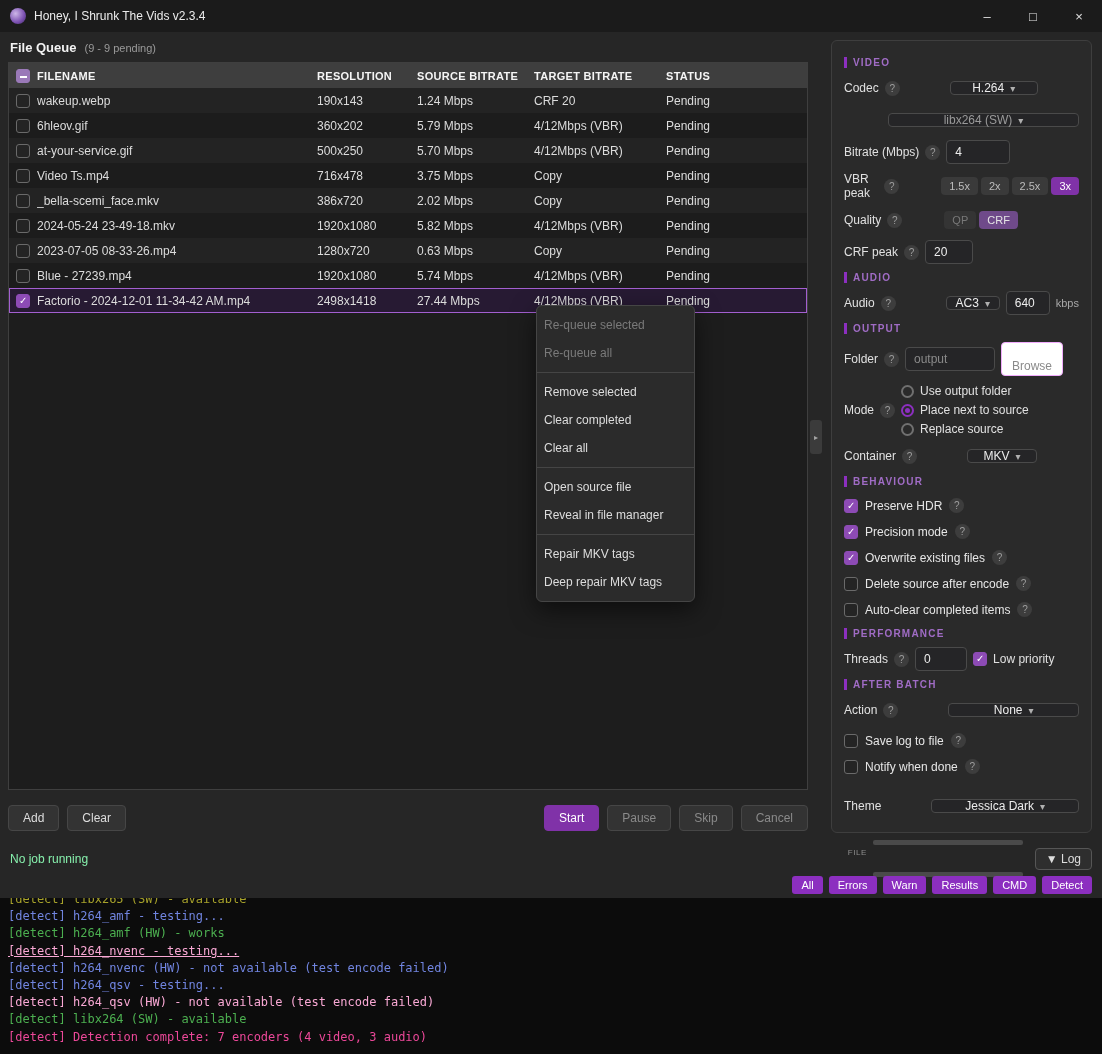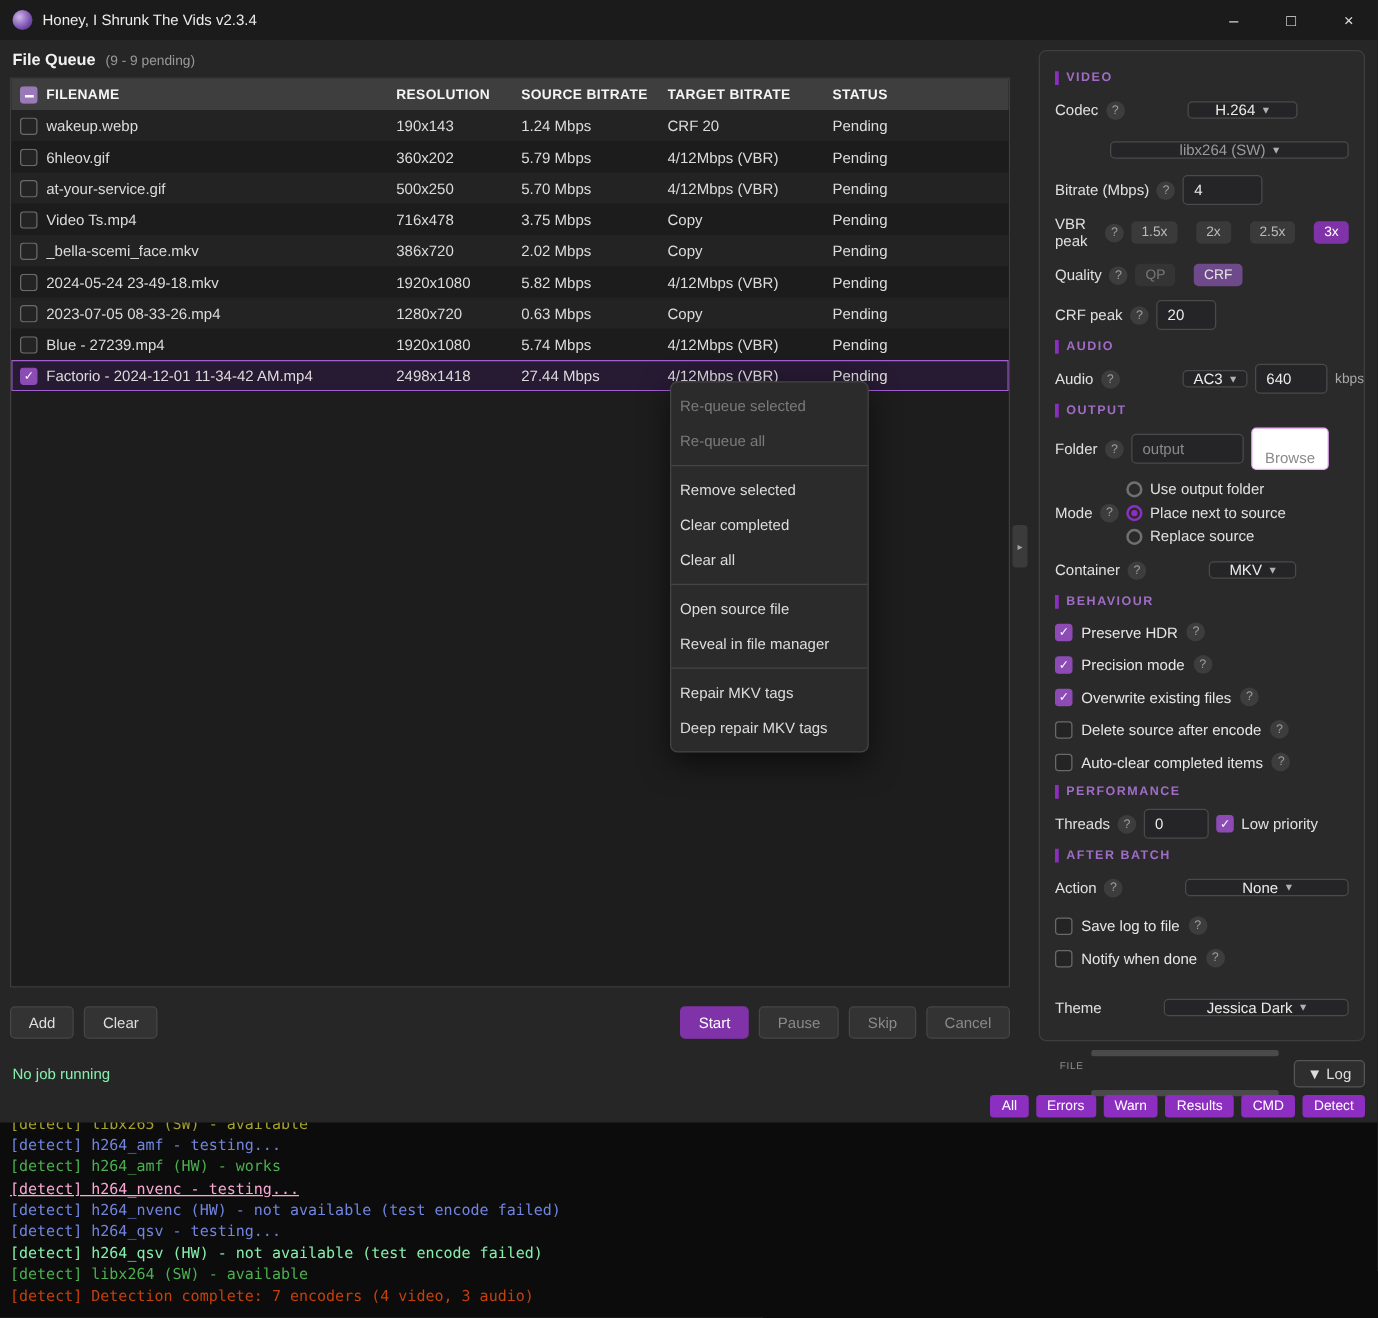--- a/index.html
+++ b/index.html
@@ -75,25 +75,25 @@
   .row .lbl { color:#e0e0e0; }
   .unit { font-size:11px; color:#a8a8a8; }
 
   .select { display:inline-flex; align-items:center; justify-content:center; gap:6px; height:14px;
     background:#252527; border:1px solid #4a4a4a; border-radius:4px; padding:0 8px; font-size:12px; color:#ececec;margin-left:44px; }
   .select::after { content:"▾"; color:#b0b0b0; font-size:10px; }
   .select.dim { color:#9a9a9a; }
   input.text { height:24px; background:#252527; border:1px solid #4a4a4a; border-radius:4px; color:#ececec;
     font-size:12px; padding:0 8px; font-family:inherit; }
   input.text.dim { color:#8a8a8a; }
-  .w48{width:48px}.w52{width:52px}.w60{width:58px}.w64{width:64px}.w70{width:70px}.w88{width:88px}
+  .w48{width:48px}.w52{width:52px}.w60{width:44px}.w64{width:64px}.w70{width:70px}.w88{width:88px}
   .w90{width:90px}
   .full { flex:1; }
 
-  .chip-group { display:flex; gap:15px; }
+  .chip-group { display:flex; gap:3px;margin-left:36px; }
   .chip { padding:3px 8px; background:#3a3a3a; color:#bbbbbb; border-radius:4px; font-size:11px; }
   .chip.selected { background:var(--accent, #8032a8); color:#fff; }
   .chip.disabled { color:#787878; background:#343434; }
   .chip.selected-soft { background:#6f4a8a; color:#e5e5e5; }
 
   .mini-btn { height:24px; padding:16px 10px; background:#ffffff; border:1px solid #f0abfc; border-radius:4px;
     color:#8a8a8a; font-size:12px; font-family:inherit; }
 
   .radio-col { display:flex; flex-direction:column; gap:5px; }
   .radio-row { display:flex; align-items:center; gap:6px; font-size:12px; color:#e0e0e0; }
@@ -479,18 +479,18 @@
       <button class="filter-btn">Detect</button>
     </div>
 
   <div class="log" id="log">
       <div class="log-line" style="color: rgb(166, 161, 43);">[detect] libx265 (SW) - available</div>
       <div class="log-line" style="color: rgb(113, 133, 224);">[detect] h264_amf - testing...</div>
       <div class="log-line" style="color: rgb(76, 175, 80);">[detect] h264_amf (HW) - works</div>
       <div class="log-line" style="color: #f9a8d4; text-decoration: underline;">[detect] h264_nvenc - testing...</div>
       <div class="log-line" style="color: rgb(113, 133, 224);">[detect] h264_nvenc (HW) - not available (test encode failed)</div>
       <div class="log-line" style="color: rgb(113, 133, 224);">[detect] h264_qsv - testing...</div>
-      <div class="log-line" style="color: #86efac;">[detect] h264_qsv (HW) - not available (test encode failed)</div>
+      <div class="log-line" style="color: #f9a8d4;">[detect] h264_qsv (HW) - not available (test encode failed)</div>
       <div class="log-line" style="color: rgb(76, 175, 80);">[detect] libx264 (SW) - available</div>
-      <div class="log-line" style="color: #c2410c;">[detect] Detection complete: 7 encoders (4 video, 3 audio)</div>
+      <div class="log-line" style="color: #ec4899;">[detect] Detection complete: 7 encoders (4 video, 3 audio)</div>
     </div>
 
 </div>
 
 </body></html>

